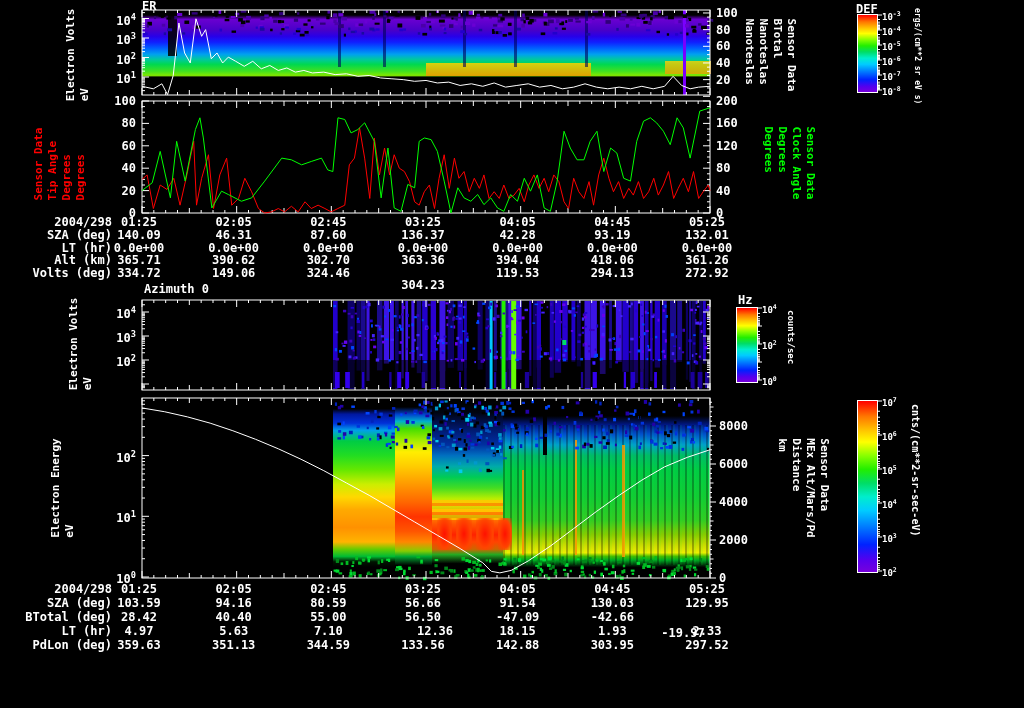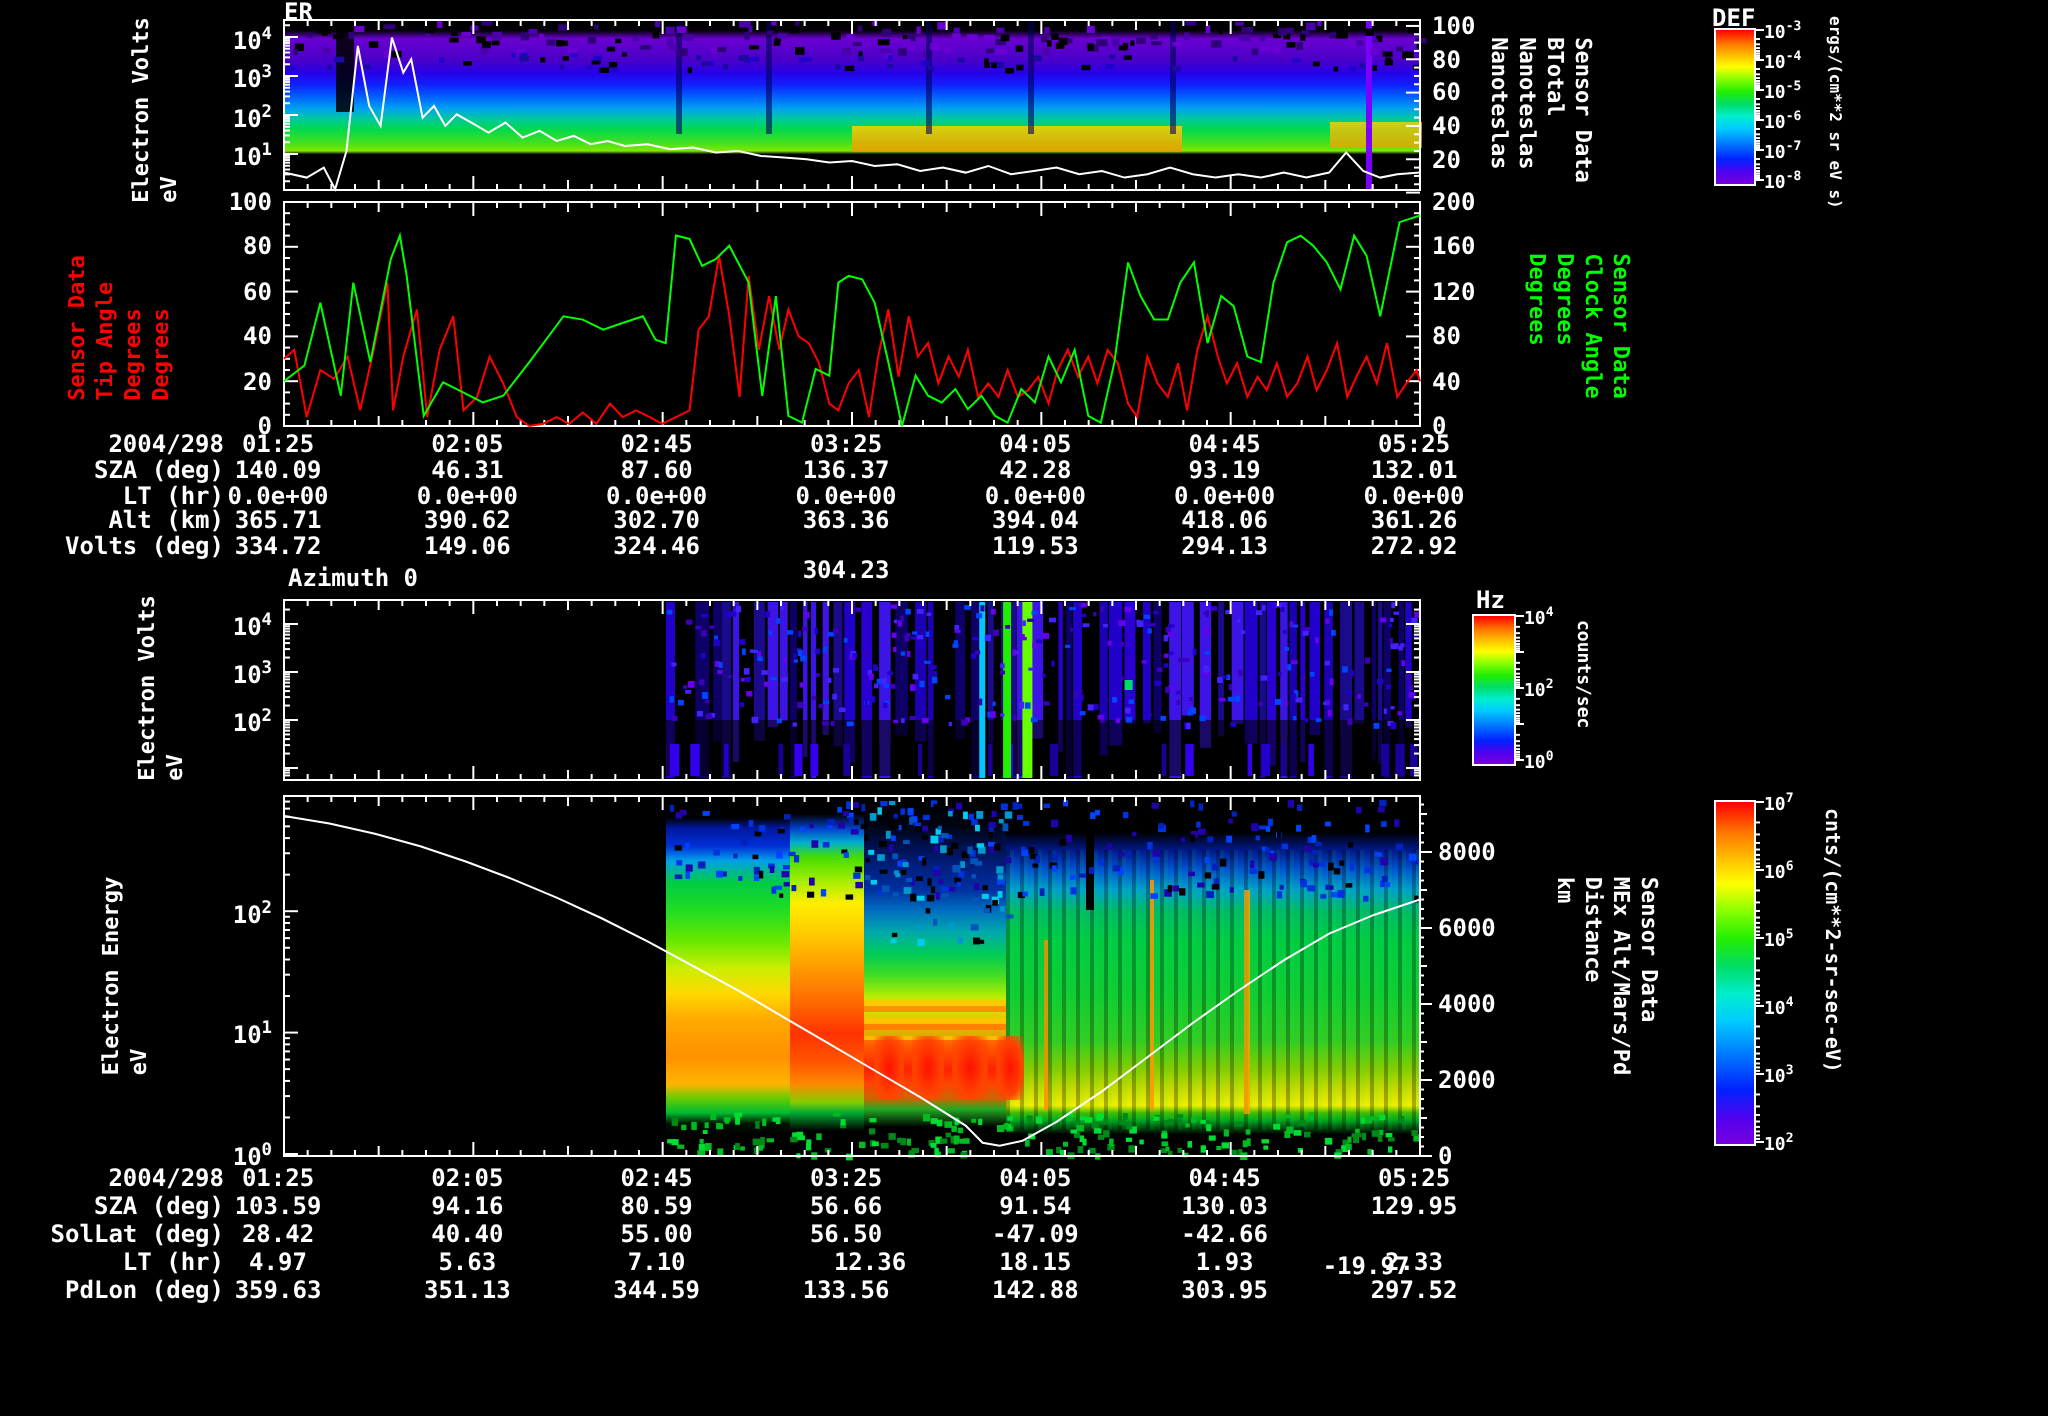--- a/index.html
+++ b/index.html
@@ -2148,21 +2148,21 @@
       <div class="lbl" style="left: 612.335px; top: 589px; transform: translate(-50%, -50%);">04:45</div>
       <div class="lbl" style="left: 707.002px; top: 589px; transform: translate(-50%, -50%);">05:25</div>
       <div class="lbl" style="left: 112px; top: 603px; transform: translate(-100%, -50%);">SZA (deg)</div>
       <div class="lbl" style="left: 139px; top: 603px; transform: translate(-50%, -50%);">103.59</div>
       <div class="lbl" style="left: 233.667px; top: 603px; transform: translate(-50%, -50%);">94.16</div>
       <div class="lbl" style="left: 328.334px; top: 603px; transform: translate(-50%, -50%);">80.59</div>
       <div class="lbl" style="left: 423.001px; top: 603px; transform: translate(-50%, -50%);">56.66</div>
       <div class="lbl" style="left: 517.668px; top: 603px; transform: translate(-50%, -50%);">91.54</div>
       <div class="lbl" style="left: 612.335px; top: 603px; transform: translate(-50%, -50%);">130.03</div>
       <div class="lbl" style="left: 707.002px; top: 603px; transform: translate(-50%, -50%);">129.95</div>
-      <div class="lbl" style="left: 112px; top: 617px; transform: translate(-100%, -50%);">SolLat (deg)</div>
+      <div class="lbl" style="left: 112px; top: 617px; transform: translate(-100%, -50%);">BTotal (deg)</div>
       <div class="lbl" style="left: 139px; top: 617px; transform: translate(-50%, -50%);">28.42</div>
       <div class="lbl" style="left: 233.667px; top: 617px; transform: translate(-50%, -50%);">40.40</div>
       <div class="lbl" style="left: 328.334px; top: 617px; transform: translate(-50%, -50%);">55.00</div>
       <div class="lbl" style="left: 423.001px; top: 617px; transform: translate(-50%, -50%);">56.50</div>
       <div class="lbl" style="left: 517.668px; top: 617px; transform: translate(-50%, -50%);">-47.09</div>
       <div class="lbl" style="left: 612.335px; top: 617px; transform: translate(-50%, -50%);">-42.66</div>
       <div class="lbl" style="left: 683px; top: 617px; transform: translate(-50%, -50%); margin-top: 16px;">-19.97</div>
       <div class="lbl" style="left: 112px; top: 631px; transform: translate(-100%, -50%);">LT (hr)</div>
       <div class="lbl" style="left: 139px; top: 631px; transform: translate(-50%, -50%);">4.97</div>
       <div class="lbl" style="left: 233.667px; top: 631px; transform: translate(-50%, -50%);">5.63</div>

